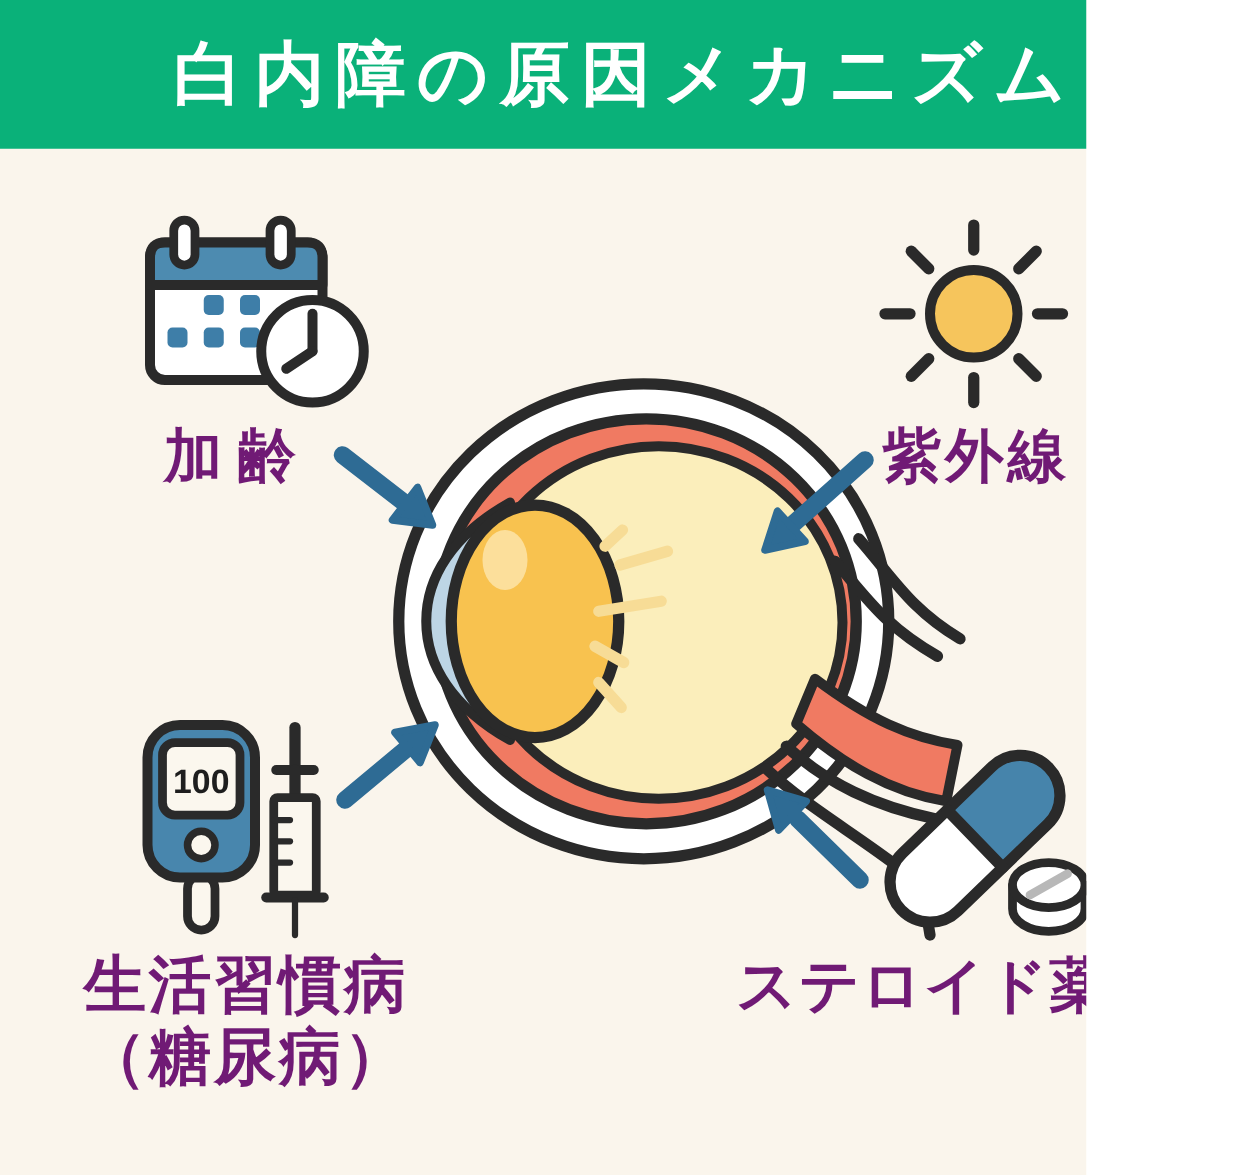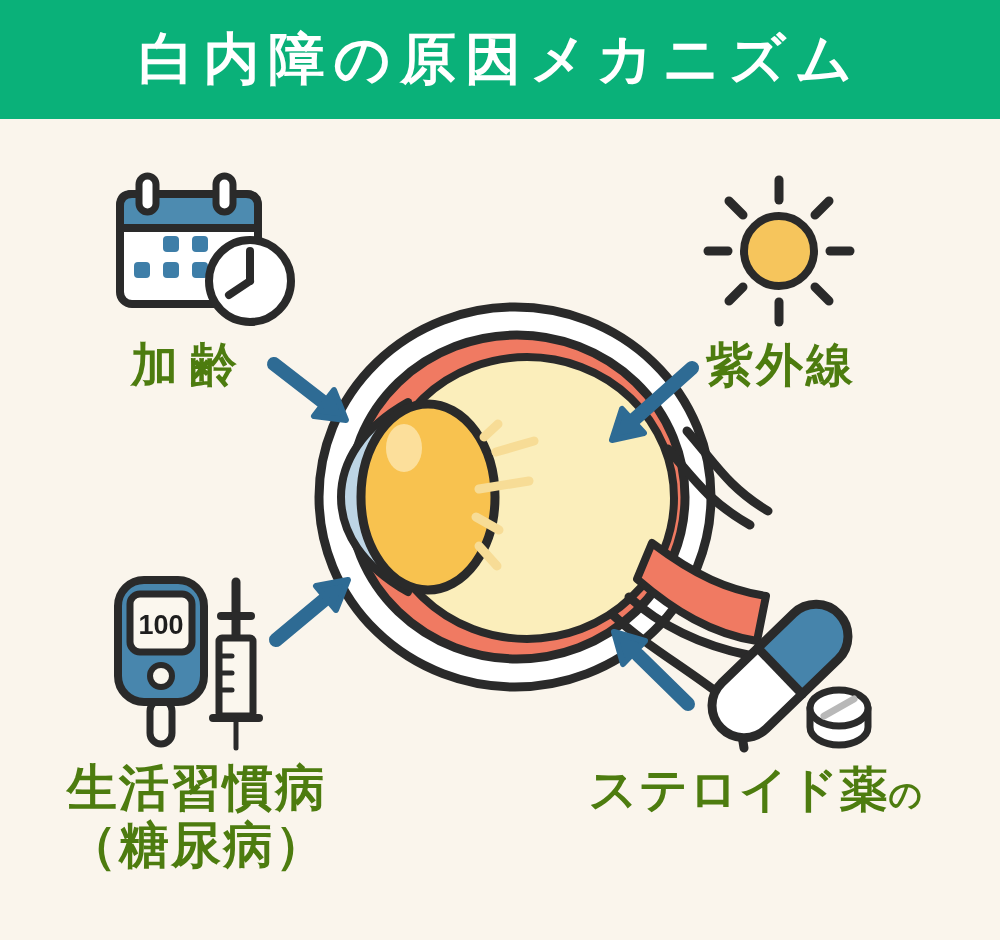--- a/index.html
+++ b/index.html
@@ -1,22 +1,22 @@
 <!DOCTYPE html>
 <html><head>
 <meta charset="utf-8">
 <style>
   html,body{margin:0;padding:0;}
   body{font-family:"Liberation Sans","DejaVu Sans",sans-serif;}
-  .canvas{position:relative;width:1000px;height:940px;background:#faf5ec;overflow:hidden;}
+  .canvas{position:relative;width:869px;height:940px;background:#faf5ec;overflow:hidden;}
   .header{position:absolute;top:0;left:0;width:1000px;height:119px;background:#0ab179;
           display:flex;align-items:center;justify-content:center;}
   .header h1{margin:0;color:#ffffff;font-size:56px;font-weight:bold;letter-spacing:9px;}
   .scene{position:absolute;top:0;left:0;}
-  .label{position:absolute;color:#4d7c0f;font-weight:bold;text-align:center;
+  .label{position:absolute;color:#701a75;font-weight:bold;text-align:center;
          transform:translateX(-50%);white-space:nowrap;}
   .label-aging{left:190px;top:334px;font-size:47px;letter-spacing:12px;}
   .label-uv{left:781px;top:334px;font-size:47px;letter-spacing:3px;}
   .label-lifestyle{left:197px;top:760px;font-size:50px;line-height:57px;letter-spacing:2px;}
   .label-steroid{left:756px;top:764px;font-size:48px;line-height:51px;letter-spacing:1px;}
   .label-steroid .suffix{font-size:33px;}
 </style>
 </head>
 <body>
 

